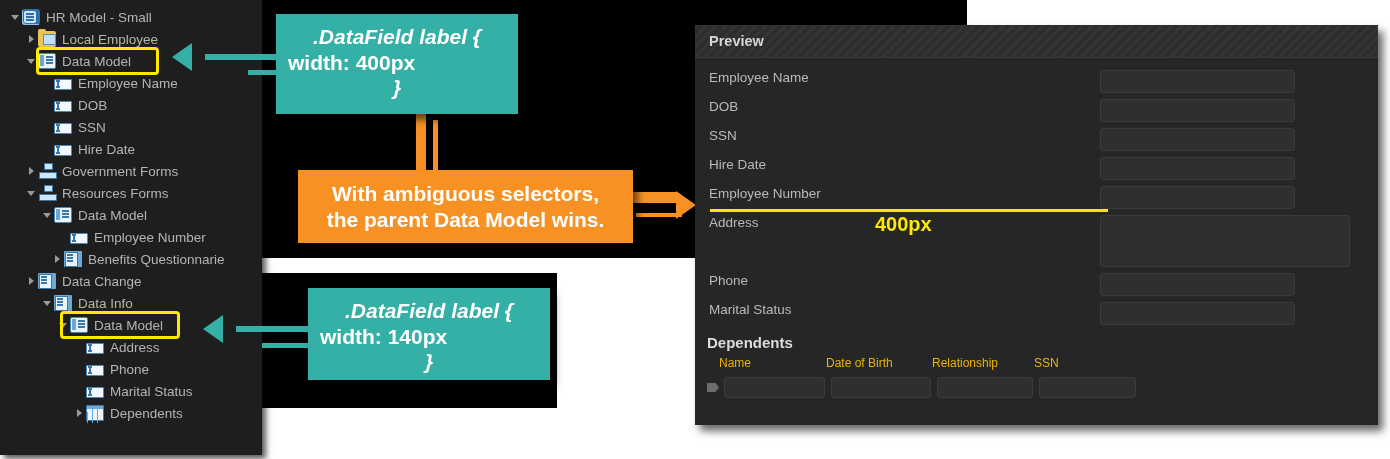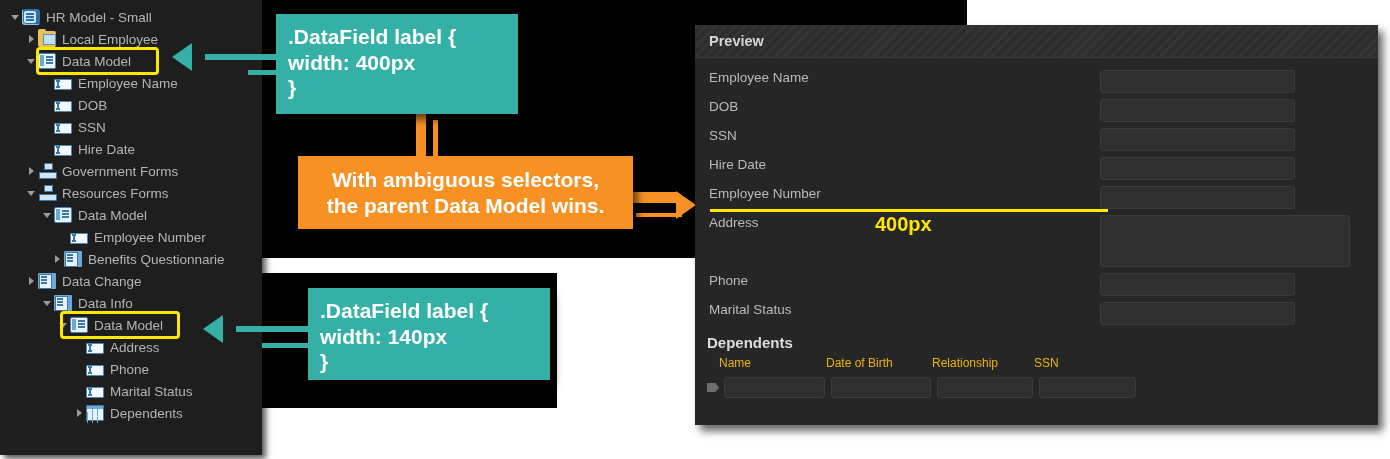--- a/index.html
+++ b/index.html
@@ -104,24 +104,24 @@
   .callout {
     position: absolute; color:#ffffff; font-weight: bold;
     box-shadow: 5px 6px 7px rgba(0,0,0,0.55);
   }
   .teal { background:#35b0a7; }
   .orange { background:#f79124; }
   .callout .line { display:block; line-height:1.22; }
 
   #callout-400 { left:276px; top:14px;  width:242px; height:100px; font-size:21px; padding:10px 12px 0 12px;}
   #callout-140 { left:308px; top:288px; width:242px; height:92px;  font-size:21px; padding:10px 12px 0 12px;}
-  #callout-ambig{ left:298px; top:156px; width:335px; height:73px; font-size:21px; padding:11px 10px 0 10px; text-align:center;}
+  #callout-ambig{ left:298px; top:170px; width:335px; height:73px; font-size:21px; padding:11px 10px 0 10px; text-align:center;}
 
   .l-right { text-align:left; padding-right:16px; }
-  .l-left  { text-align:left; }
+  .l-left  { text-align:center;font-style:italic; }
 
   
   .conn { position:absolute; }
 
   
   .arrow-left-teal {
     position:absolute; width:0; height:0;
     border-style:solid; border-width:14px 20px 14px 0;
     border-color: transparent #35b0a7 transparent transparent;
   }

